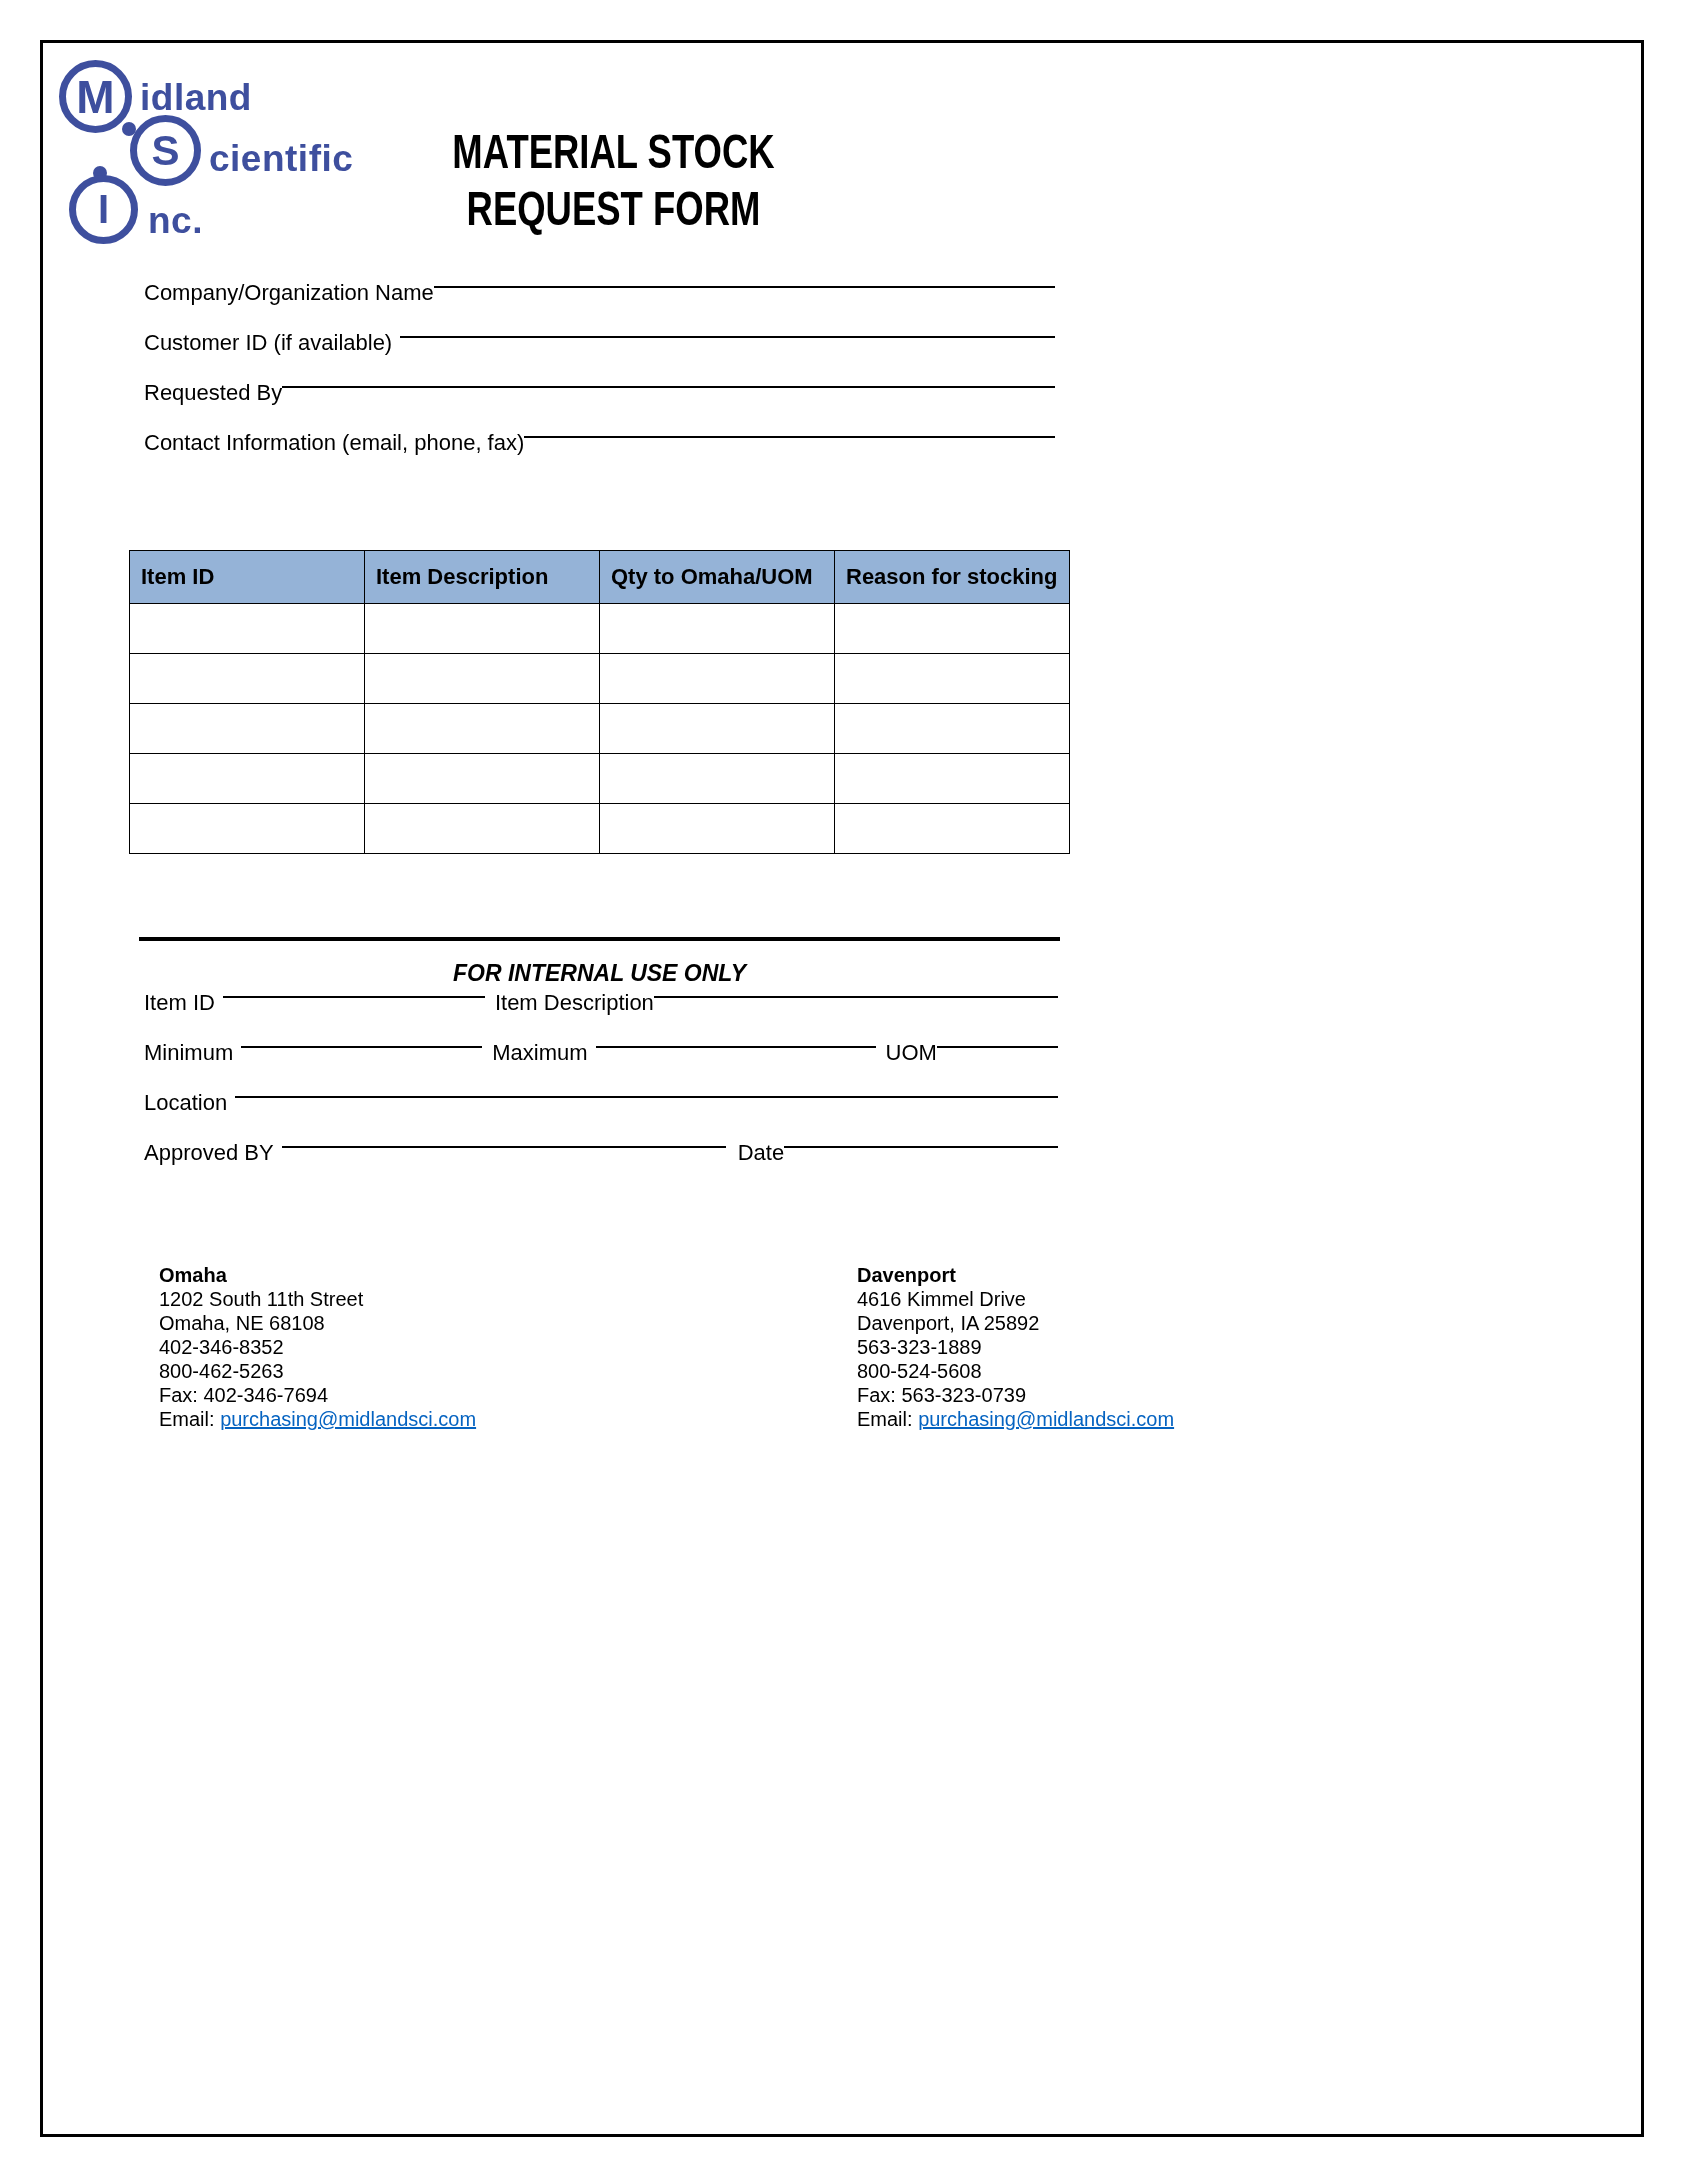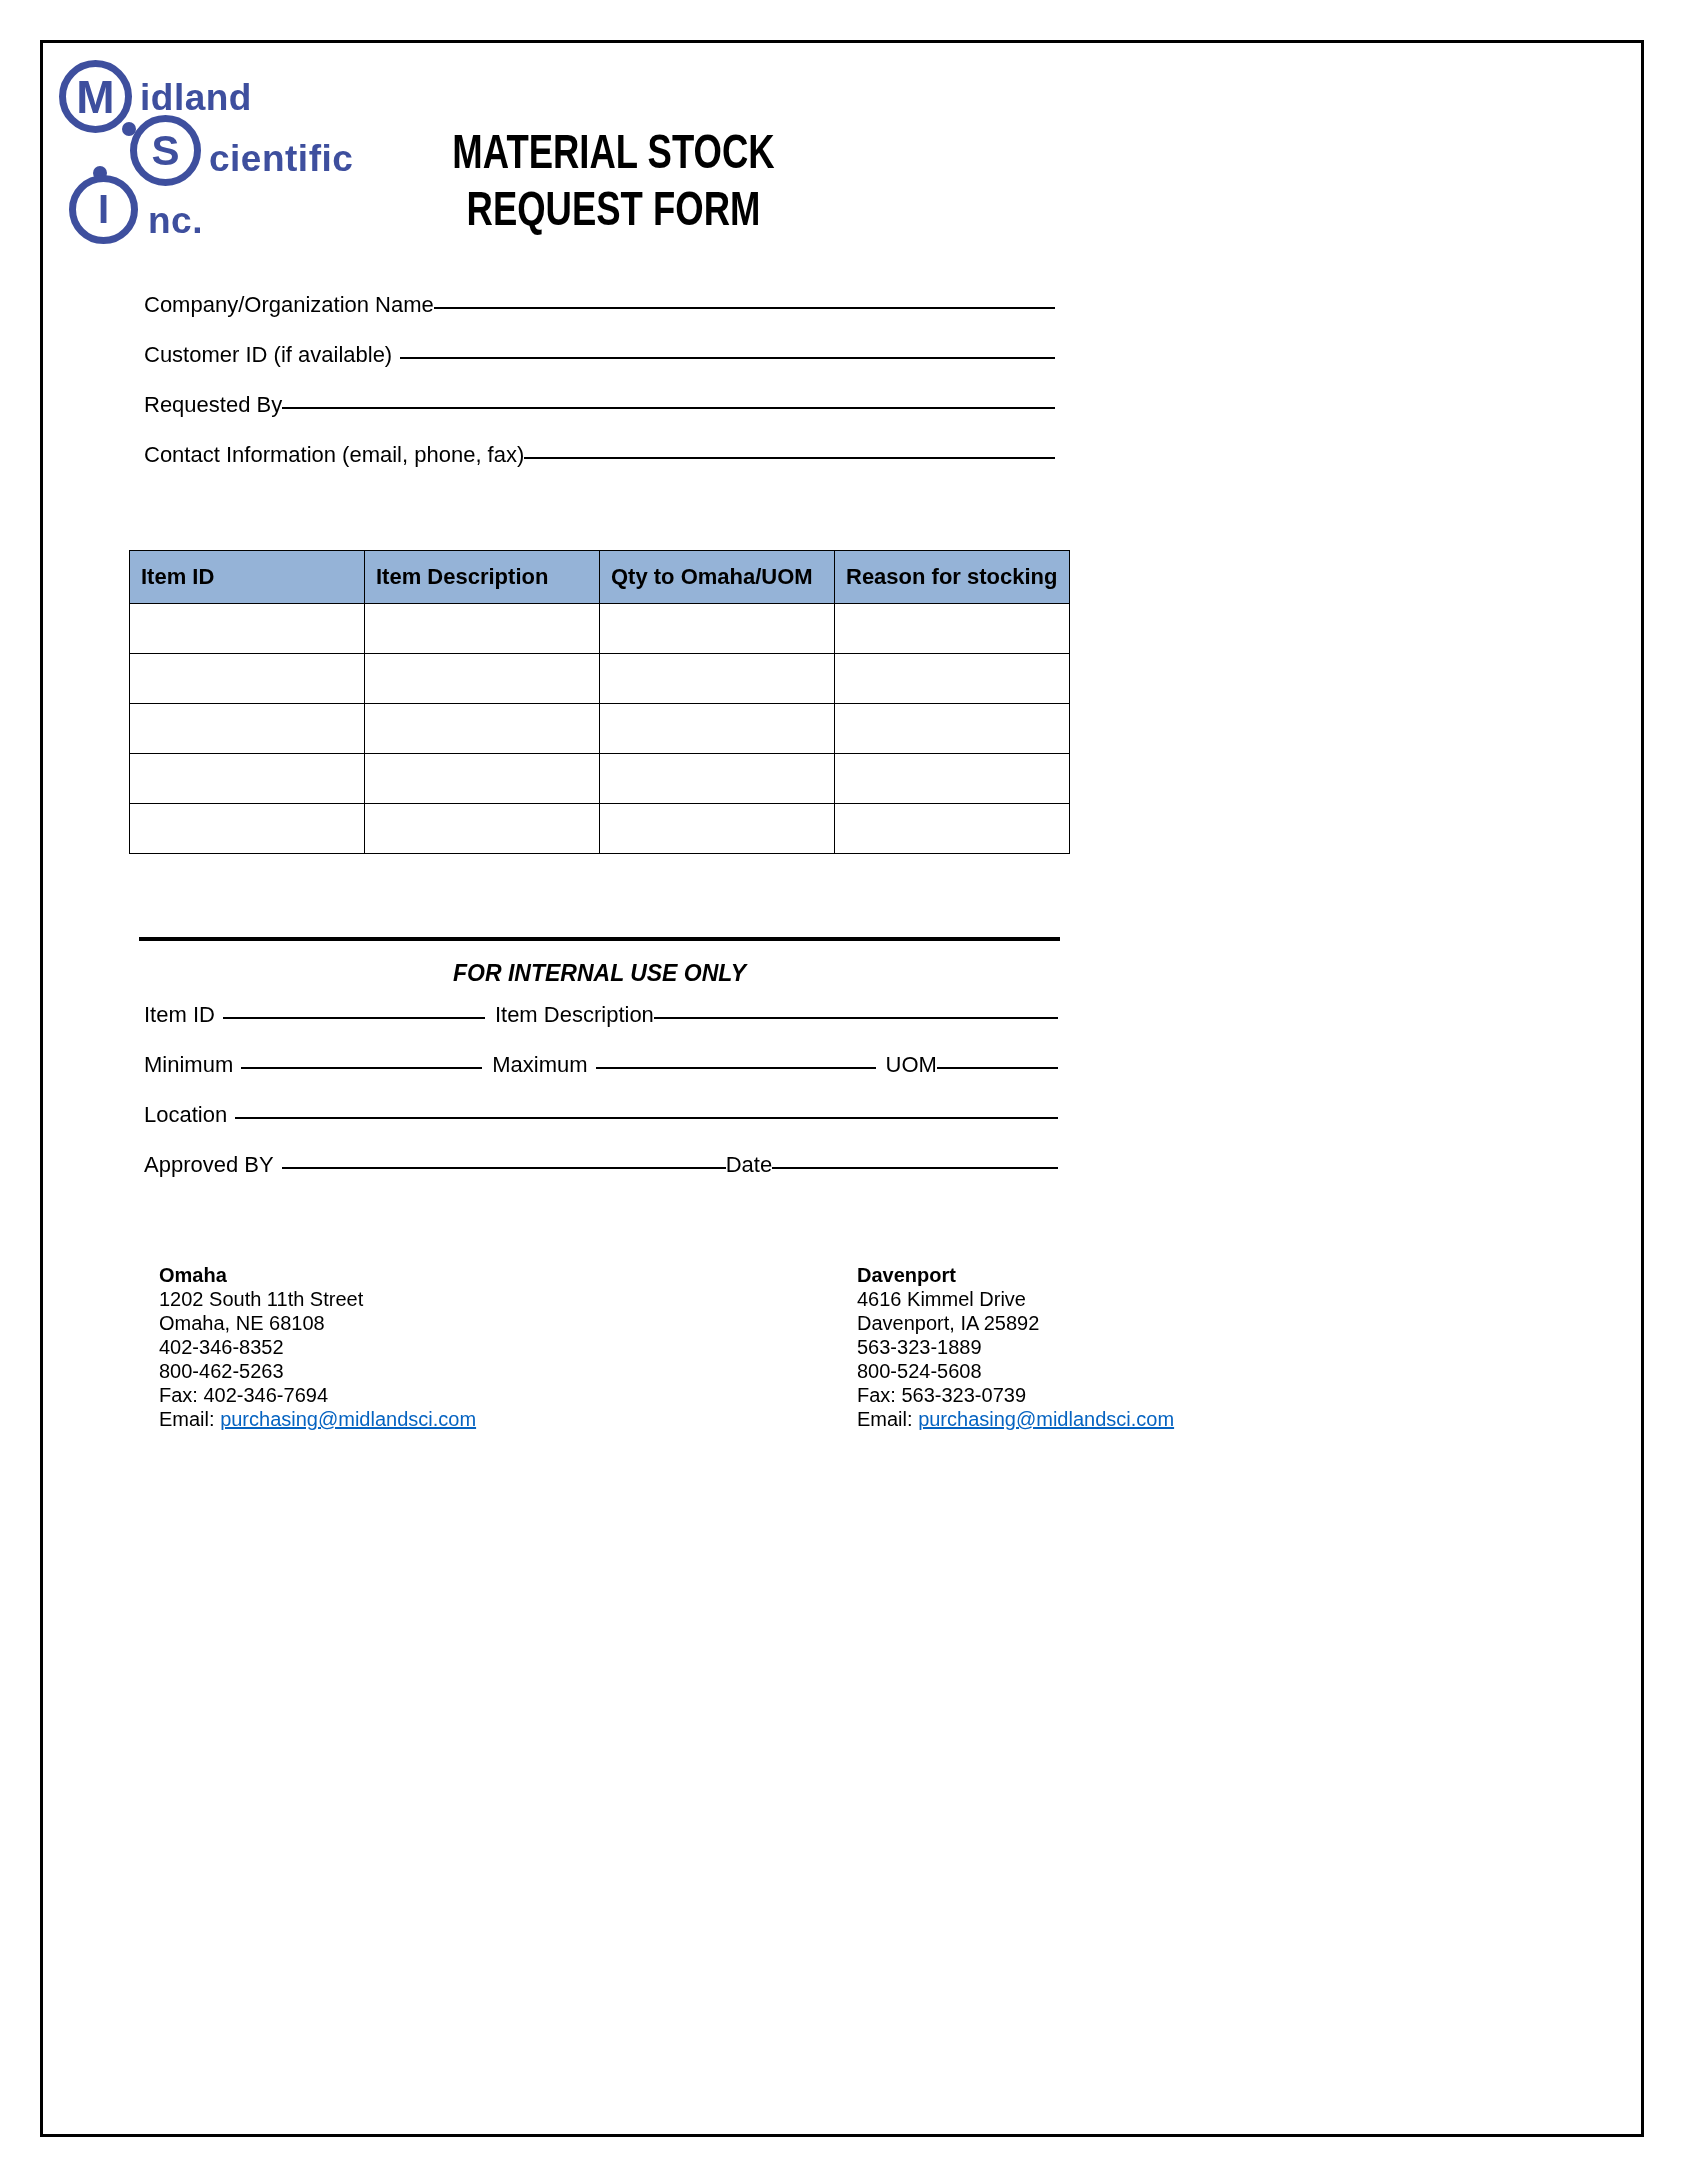--- a/index.html
+++ b/index.html
@@ -31,27 +31,27 @@
   .word-scientific { left:152px; top:83px; }
   .word-inc        { left:91px;  top:145px; }
 
   
   .title { position:absolute; left:366px; top:123px; width:495px; text-align:center;
            font-weight:bold; font-size:48px; line-height:57px;
            transform:scaleX(0.76); transform-origin:center top; }
 
   
   .req-fields { position:absolute; left:144px; top:280px; width:911px; font-size:22px; }
-  .field-row { display:flex; align-items:center; height:50px; }
+  .field-row { display:flex; align-items:flex-start; height:50px; }
   .field-row .label { white-space:nowrap; }
   .blank { flex:1; border-bottom:2px solid #000; height:8px; }
   .blank.fixed { flex:none; }
   .ml8  { margin-left:8px; }
   .ml10 { margin-left:10px; }
-  .ml12 { margin-left:0; }
+  .ml12 { margin-left:12px; }
   .w265 { width:262px; }
   .w243 { width:241px; }
   .w283 { width:280px; }
   .w448 { width:444px; }
 
   
   .stock-table { position:absolute; left:129px; top:550px; width:941px;
                  border-collapse:collapse; table-layout:fixed; font-size:22px; }
   .stock-table th { background:var(--table-header-bg,#95B3D7); border:1px solid #000;
                     height:53px; text-align:left; padding:0 11px; font-weight:bold;

